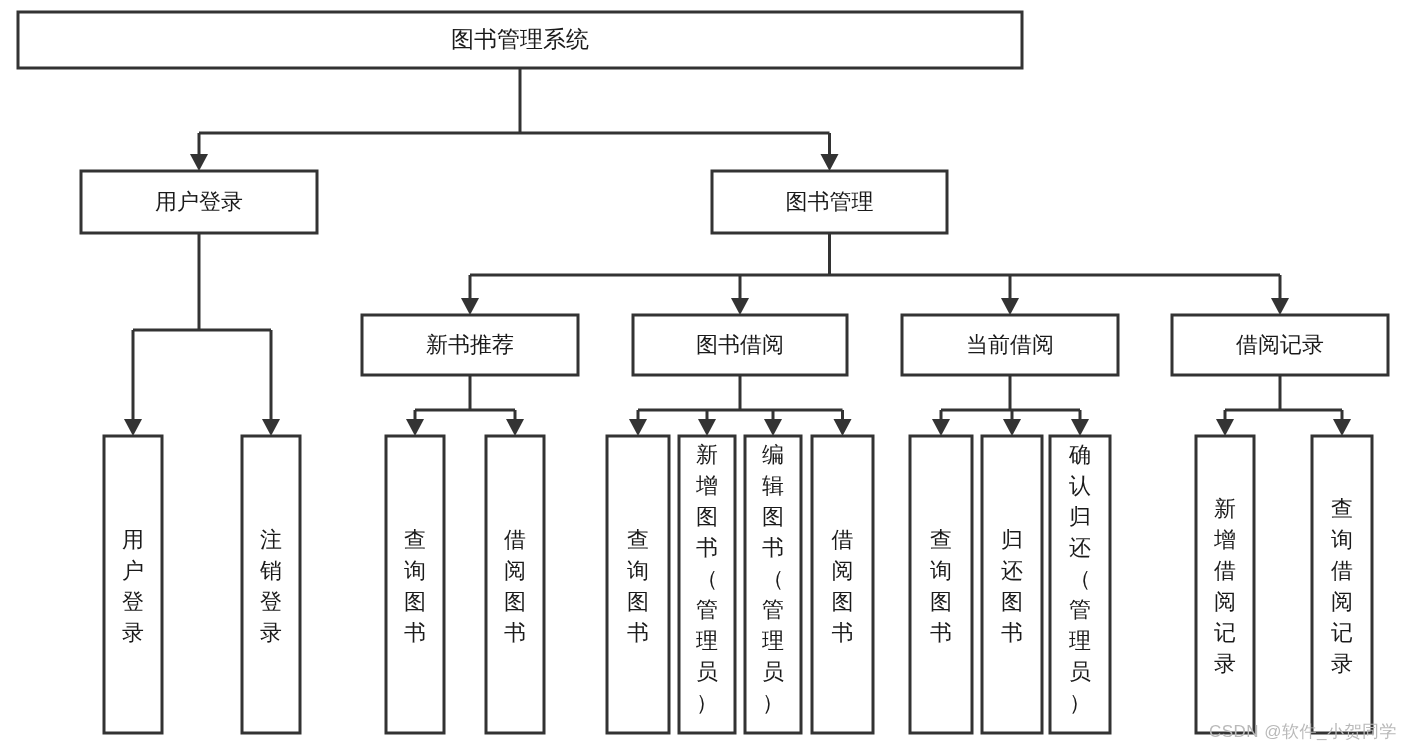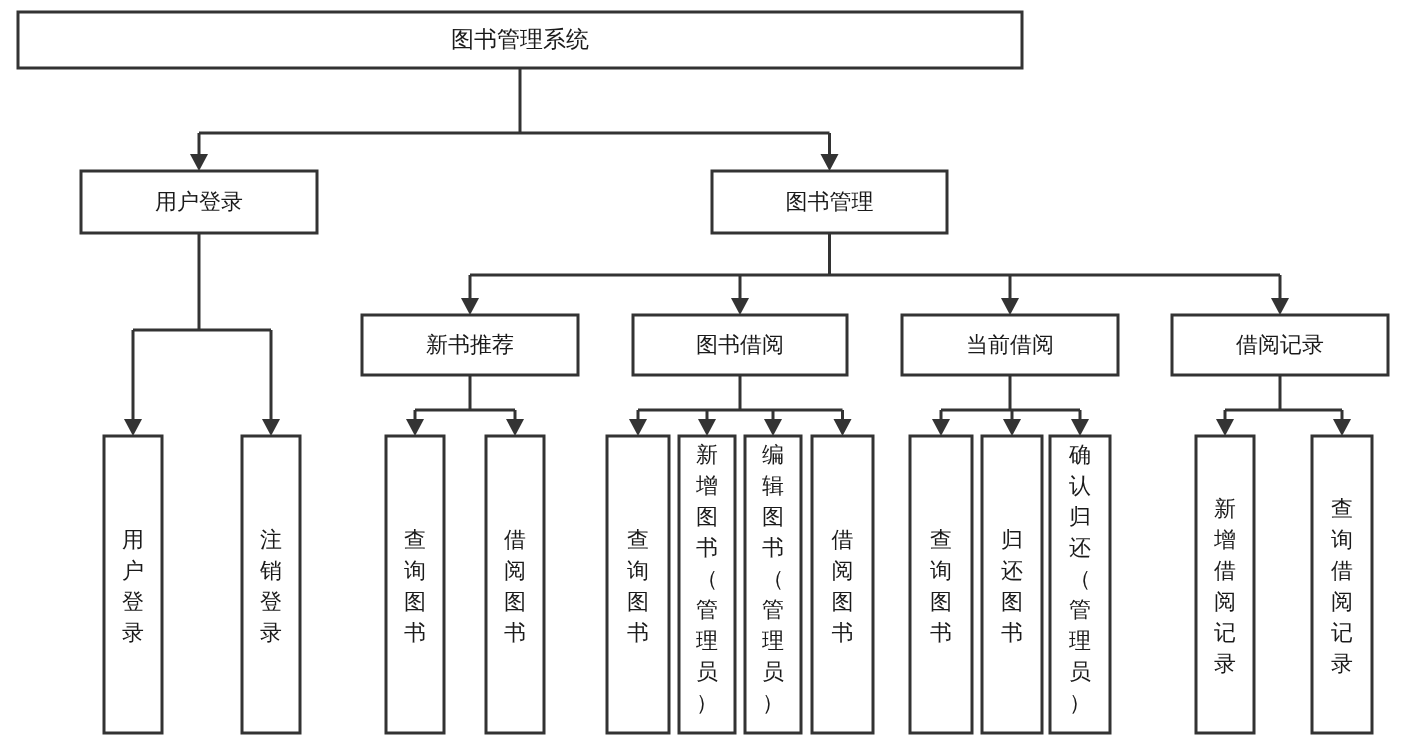--- a/index.html
+++ b/index.html
@@ -202,13 +202,14 @@
         <g>
           <rect x="1196" y="436" width="58" height="297" class="node-box"></rect>
           <text x="1225" y="515.68" class="vlabel"><tspan x="1225" dy="0">新</tspan><tspan x="1225" dy="31">增</tspan><tspan x="1225" dy="31">借</tspan><tspan x="1225" dy="31">阅</tspan><tspan x="1225" dy="31">记</tspan><tspan x="1225" dy="31">录</tspan></text>
         </g>
         <g>
           <rect x="1312" y="436" width="60" height="297" class="node-box"></rect>
           <text x="1342" y="515.68" class="vlabel"><tspan x="1342" dy="0">查</tspan><tspan x="1342" dy="31">询</tspan><tspan x="1342" dy="31">借</tspan><tspan x="1342" dy="31">阅</tspan><tspan x="1342" dy="31">记</tspan><tspan x="1342" dy="31">录</tspan></text>
         </g>
       </g>
   </svg>
+  <div class="watermark">CSDN @软件_小贺同学</div>
 </div>
 
 </body></html>

